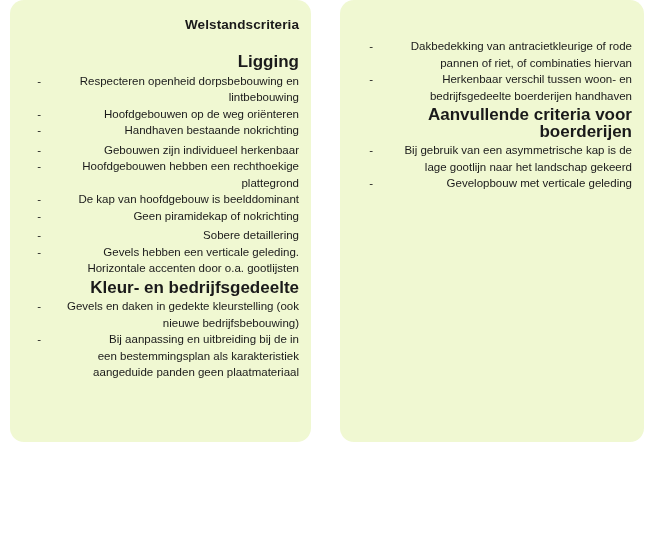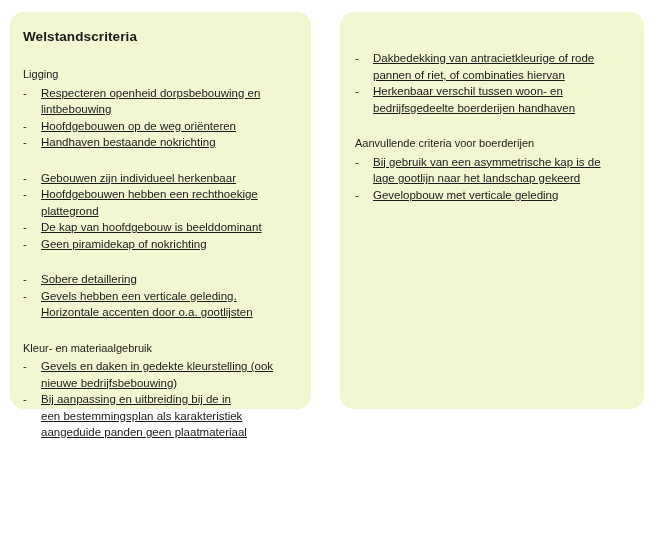--- a/index.html
+++ b/index.html
@@ -16,68 +16,68 @@
     width: 651px;
     height: 560px;
     position: relative;
     background: var(--page-bg);
     font-family: "Liberation Sans", sans-serif;
     color: var(--text);
     overflow: hidden;
   }
   .panel {
     position: absolute;
-    top: 12px;
-    height: 397px;
+    top: 0;
+    height: 442px;
     background: var(--panel-bg);
     border-radius: 14px;
+    text-align: right;
   }
   .panel-left {
     left: 10px;
     width: 301px;
     padding: 16px 12px 0 13px;
   }
   .panel-right {
     left: 340px;
     width: 304px;
     padding: 38px 12px 0 15px;
   }
   .doc-title {
     font-size: 13.5px;
     font-weight: bold;
     line-height: 17px;
     margin: 0 0 21px 0;
     letter-spacing: 0.1px;
   }
-  .section { margin-top: 19px; }
+  .section { margin-top: 3px; }
   .section.first { margin-top: 0; }
   .section-heading {
-    font-size: 11px;
-    font-weight: normal;
+    font-size: 17px;
+    font-weight: bold;
     line-height: 16.5px;
     margin: 0 0 2px 0;
   }
   ul.bullet-list {
     list-style: none;
     margin: 0;
     padding: 0;
   }
   ul.bullet-list li {
     display: flex;
     font-size: 11.5px;
     line-height: 16.5px;
   }
   .dash {
     flex: 0 0 18px;
     width: 18px;
   }
   .item-text {
     white-space: pre-line;
     flex: 1 1 auto;
-    text-decoration: underline;
   }
 </style>
 </head>
 <body>
 
 <div class="panel panel-left">
   <h1 class="doc-title">Welstandscriteria</h1>
 
   <div class="section first">
     <h2 class="section-heading">Ligging</h2>
@@ -128,21 +128,21 @@
       </li>
       <li>
         <span class="dash">-</span>
         <span class="item-text">Gevels hebben een verticale geleding.
 Horizontale accenten door o.a. gootlijsten</span>
       </li>
     </ul>
   </div>
 
   <div class="section">
-    <h2 class="section-heading">Kleur- en materiaalgebruik</h2>
+    <h2 class="section-heading">Kleur- en bedrijfsgedeelte</h2>
     <ul class="bullet-list">
       <li>
         <span class="dash">-</span>
         <span class="item-text">Gevels en daken in gedekte kleurstelling (ook
 nieuwe bedrijfsbebouwing)</span>
       </li>
       <li>
         <span class="dash">-</span>
         <span class="item-text">Bij aanpassing en uitbreiding bij de in
 een bestemmingsplan als karakteristiek

